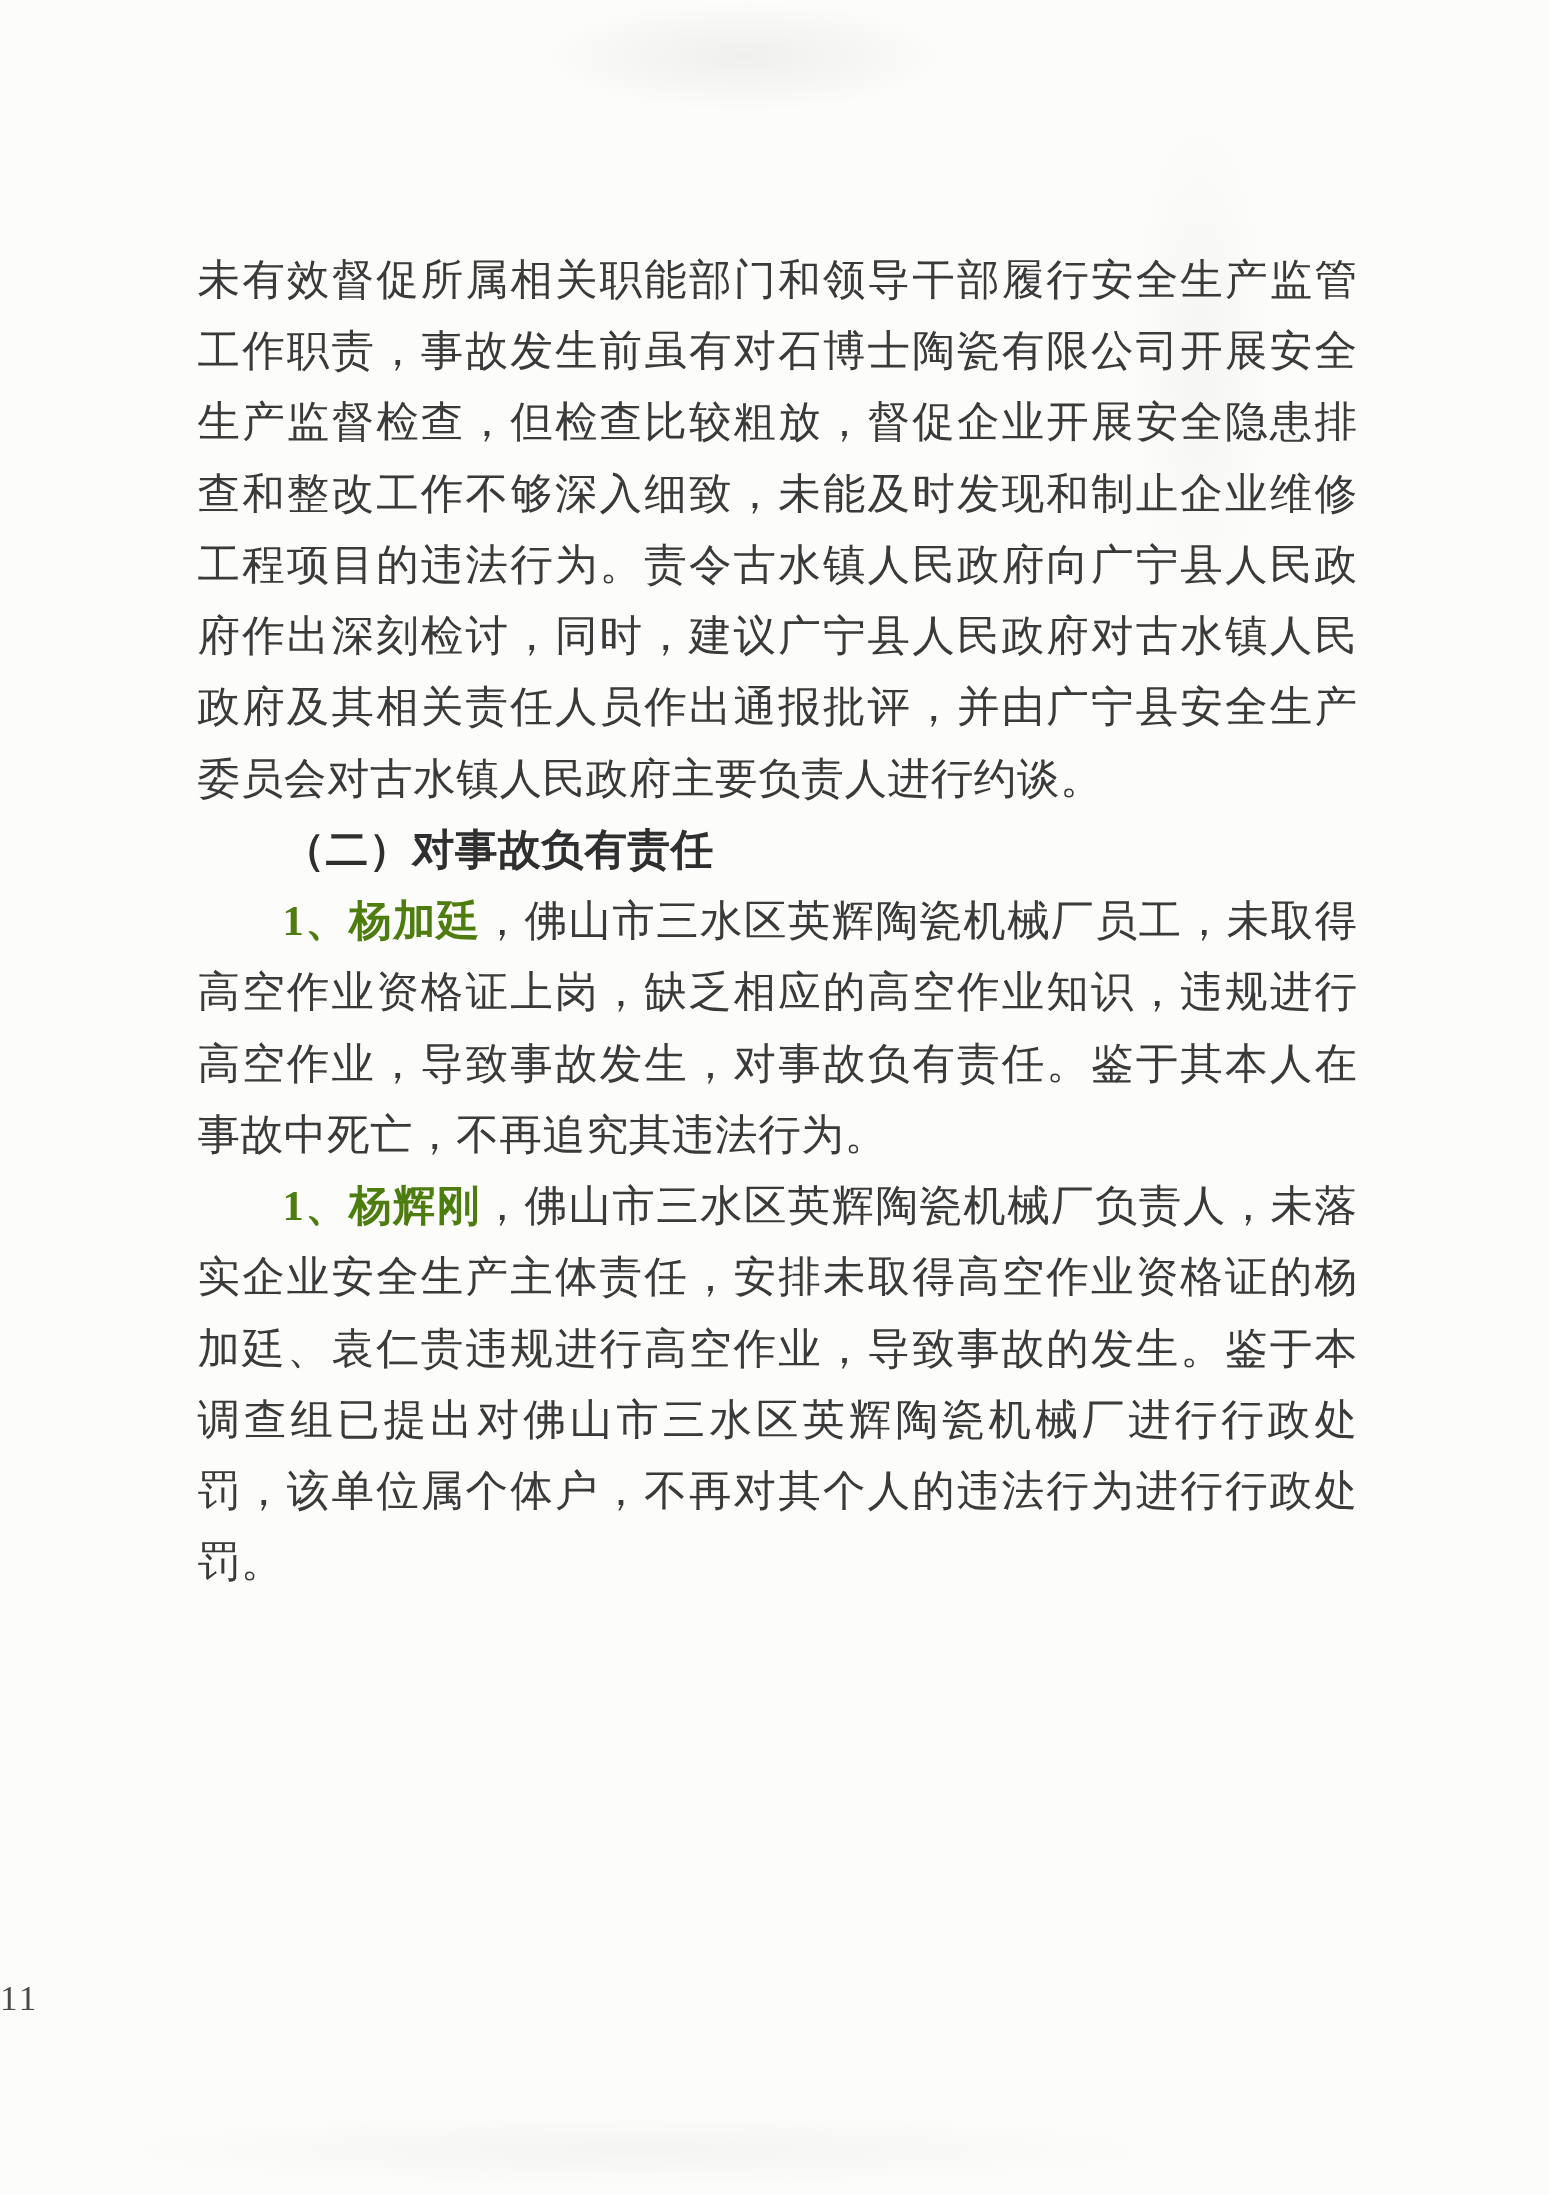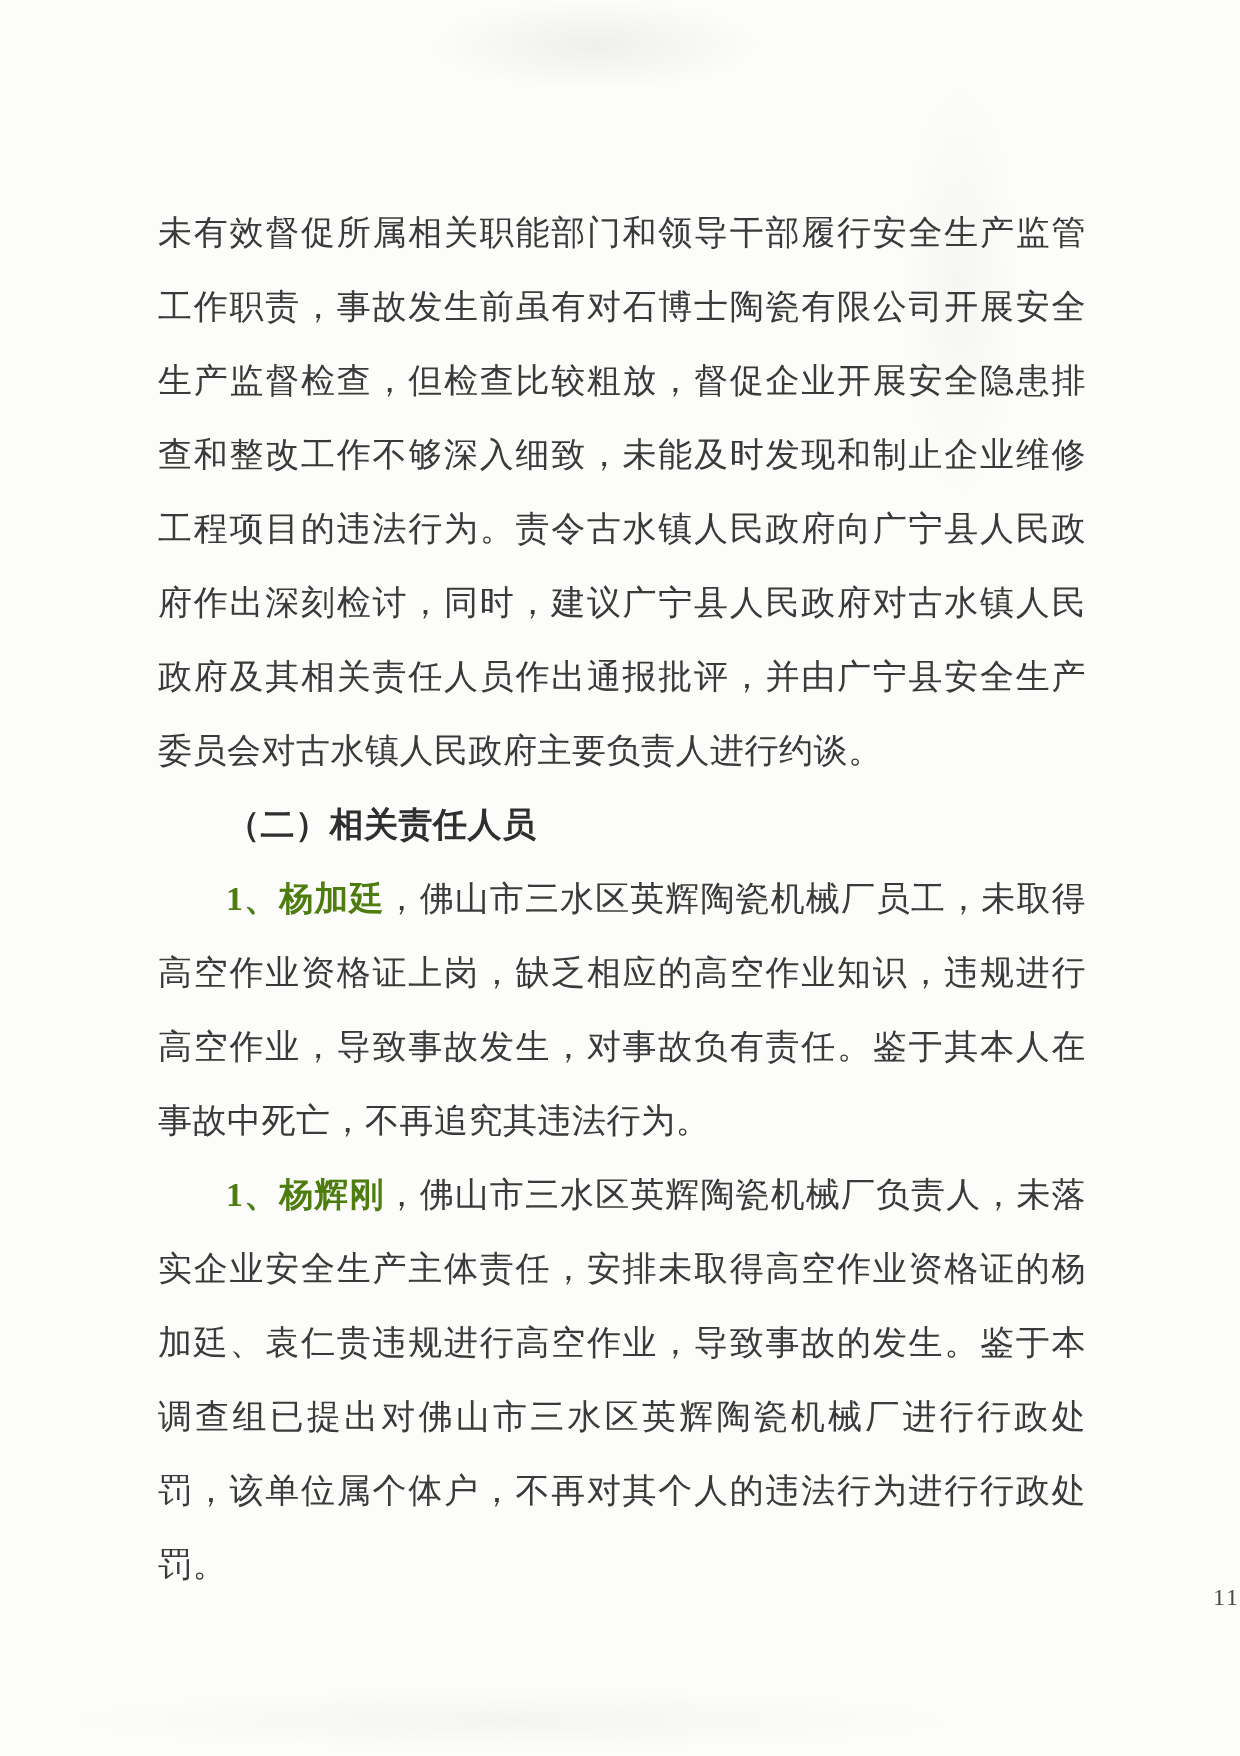--- a/index.html
+++ b/index.html
@@ -33,21 +33,21 @@
   .smudge.s3 {
     left: 60px; top: 1690px; width: 900px; height: 60px;
     background: radial-gradient(ellipse at center, rgba(190,190,188,0.12), rgba(190,190,188,0) 70%);
   }
   .content {
     position: absolute;
     left: 158px;
     top: 196px;
     width: 928px;
     font-size: 34px;
-    line-height: 74px;
+    line-height: 57px;
     letter-spacing: 0.5px;
     text-align: justify;
     text-justify: inter-ideograph;
   }
   .content p {
     margin: 0;
     padding: 0;
   }
   p.body-cont {
     text-indent: 0;
@@ -62,40 +62,40 @@
   }
   p.numbered .lead {
     font-weight: 700;
     color: #4d7c0f;
   }
   .page-number {
     position: absolute;
     left: 0;
     top: 1584px;
     width: 100%;
-    text-align: right;
-    font-size: 24px;
+    text-align: left;
+    font-size: 28px;
     letter-spacing: 2px;
     color: #4a4a4a;
   }
 </style>
 </head>
 <body>
 
 <div class="page">
 
   <div class="smudge s1"></div>
   <div class="smudge s2"></div>
   <div class="smudge s3"></div>
 
   <div class="content">
 
     <p class="body-cont">未有效督促所属相关职能部门和领导干部履行安全生产监管工作职责，事故发生前虽有对石博士陶瓷有限公司开展安全生产监督检查，但检查比较粗放，督促企业开展安全隐患排查和整改工作不够深入细致，未能及时发现和制止企业维修工程项目的违法行为。责令古水镇人民政府向广宁县人民政府作出深刻检讨，同时，建议广宁县人民政府对古水镇人民政府及其相关责任人员作出通报批评，并由广宁县安全生产委员会对古水镇人民政府主要负责人进行约谈。</p>
 
-    <p class="heading">（二）相关责任人员</p>
+    <p class="heading">（二）对事故负有责任</p>
 
     <p class="numbered"><span class="lead">1、杨加廷</span><span>，佛山市三水区英辉陶瓷机械厂员工，未取得高空作业资格证上岗，缺乏相应的高空作业知识，违规进行高空作业，导致事故发生，对事故负有责任。鉴于其本人在事故中死亡，不再追究其违法行为。</span></p>
 
 
     <p class="numbered"><span class="lead">1、杨辉刚</span><span>，佛山市三水区英辉陶瓷机械厂负责人，未落实企业安全生产主体责任，安排未取得高空作业资格证的杨加廷、袁仁贵违规进行高空作业，导致事故的发生。鉴于本调查组已提出对佛山市三水区英辉陶瓷机械厂进行行政处罚，该单位属个体户，不再对其个人的违法行为进行行政处罚。</span></p>
 
   </div>
 
   <div class="page-number">11</div>
 

